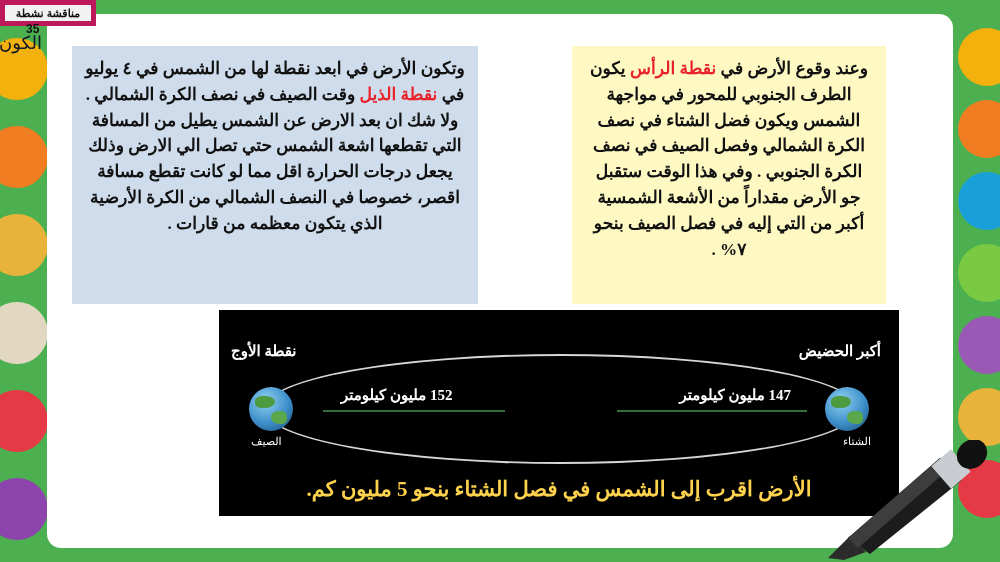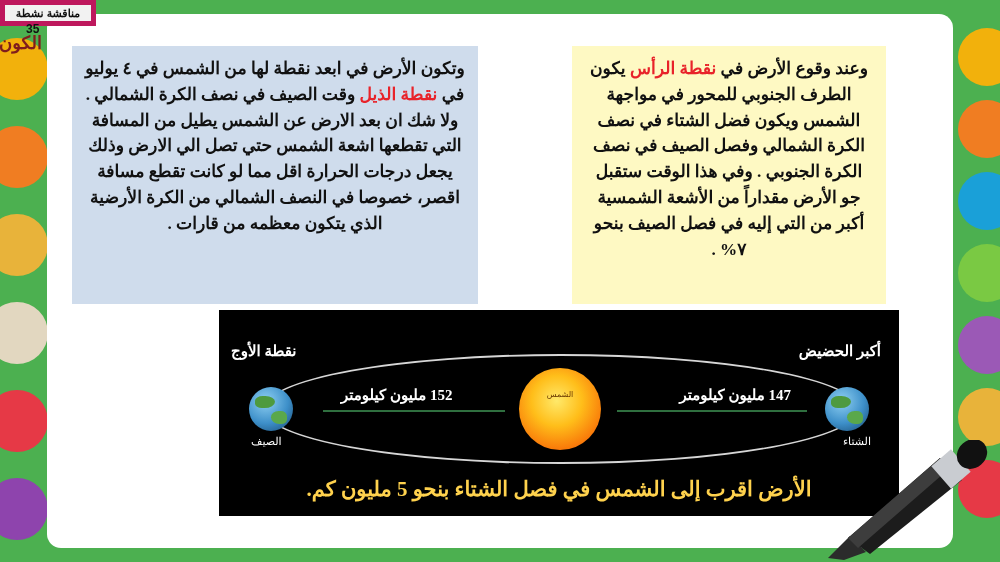--- a/index.html
+++ b/index.html
@@ -68,22 +68,22 @@
     font-weight: bold;
     color: #111;
   }
   .side-label {
     position: absolute;
     left: 6px; top: 34px;
     z-index: 41;
     width: 36px;
     text-align: center;
     font-size: 18px;
-    font-weight: bold;
-    color: #7f1d1d;
+    font-weight: normal;
+    color: #0f172a;
     line-height: 1.05;
   }
   
   .box {
     position: absolute;
     padding: 10px 12px;
     font-size: 17.2px;
     line-height: 1.5;
     color: #111;
     text-align: center;
@@ -248,23 +248,20 @@
 
   <div class="diagram">
     <div class="lbl lbl-hadid">أكبر الحضيض</div>
     <div class="lbl lbl-awj">نقطة الأوج</div>
 
     <div class="orbit"></div>
 
     <div class="rule rule-left"></div>
     <div class="rule rule-right"></div>
 
-    <div class="sun">
-      <div class="sun-text">الشمس</div>
-    </div>
 
     <div class="earth earth-right"></div>
     <div class="earth earth-left"></div>
 
     <div class="season-lbl season-right">الشتاء</div>
     <div class="season-lbl season-left">الصيف</div>
 
     <div class="dist dist-right">147 مليون كيلومتر</div>
     <div class="dist dist-left">152 مليون كيلومتر</div>
 

